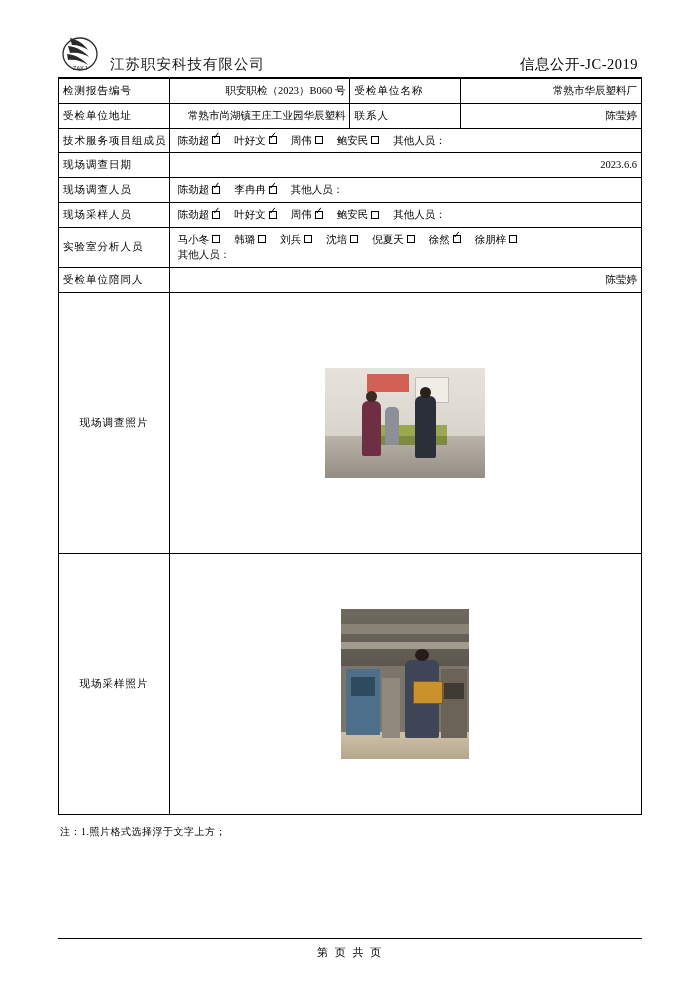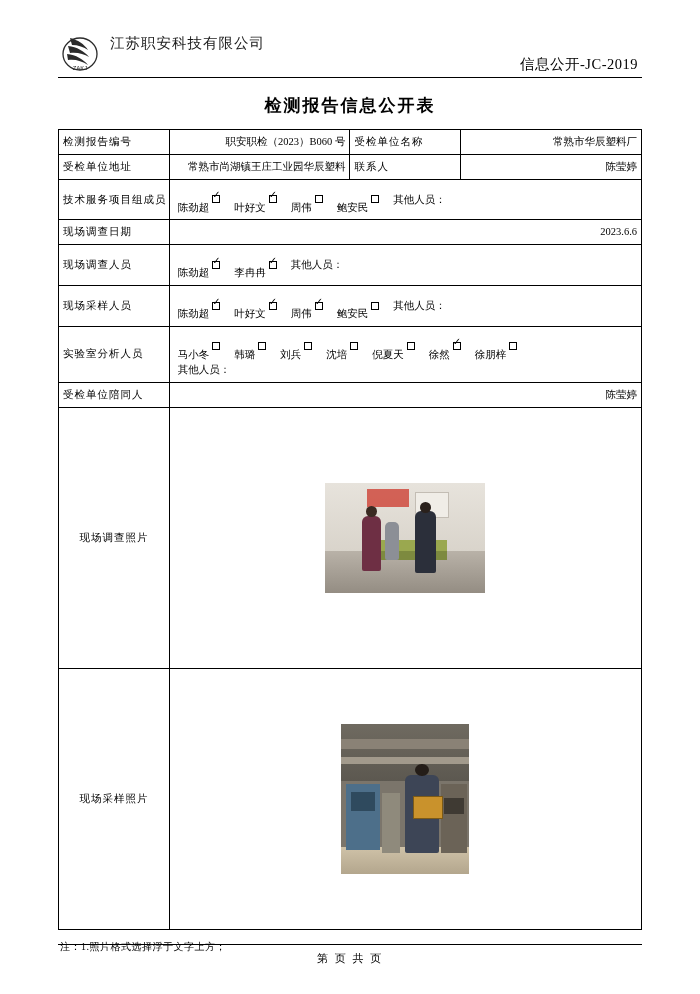--- a/index.html
+++ b/index.html
@@ -26,21 +26,21 @@
   .header {
     display: flex;
     align-items: flex-end;
     justify-content: space-between;
     border-bottom: 1.5px solid #000;
     padding-bottom: 3px;
     height: 46px;
   }
   .header-left {
     display: flex;
-    align-items: flex-start;
+    align-items: flex-end;
     gap: 8px;
   }
   .logo {
     width: 44px;
     height: 40px;
     position: relative;
     flex: none;
   }
   .logo svg { display: block; }
   .company-name {
@@ -90,21 +90,21 @@
     flex-wrap: wrap;
     align-items: center;
     padding-left: 4px;
   }
   .chk-item {
     display: inline-flex;
     align-items: center;
     margin-right: 14px;
     white-space: nowrap;
   }
-  .chk-item .nm { margin-right: 3px; margin-top: 16px; }
+  .chk-item .nm { margin-right: 3px; }
   .box {
     display: inline-block;
     width: 8px;
     height: 8px;
     border: 0.8px solid #000;
     position: relative;
     box-sizing: border-box;
     vertical-align: middle;
   }
   .box.checked::after {
@@ -246,21 +246,21 @@
     margin-top: 10px;
     letter-spacing: 0.5px;
     padding-left: 2px;
   }
 
   
   .footer {
     position: absolute;
     left: 58px;
     right: 58px;
-    bottom: 28px;
+    bottom: 34px;
     border-top: 1.2px solid #000;
     padding-top: 6px;
     text-align: center;
     font-size: 11px;
     letter-spacing: 2px;
   }
 </style>
 </head>
 <body>
 
@@ -277,21 +277,20 @@
             <ellipse cx="22" cy="20" rx="17" ry="16"></ellipse>
           </g>
           <text x="22" y="36" font-size="6" text-anchor="middle" fill="#2b2b2b" font-family="Liberation Sans, sans-serif">ZAKJ</text>
         </svg>
       </div>
       <div class="company-name">江苏职安科技有限公司</div>
     </div>
     <div class="doc-code">信息公开-JC-2019</div>
   </div>
 
-  <div class="doc-title">检测报告信息公开表</div>
 
   <table class="main">
     <colgroup>
       <col style="width:19%">
       <col style="width:31%">
       <col style="width:19%">
       <col style="width:31%">
     </colgroup>
     <tbody>
       <tr>

